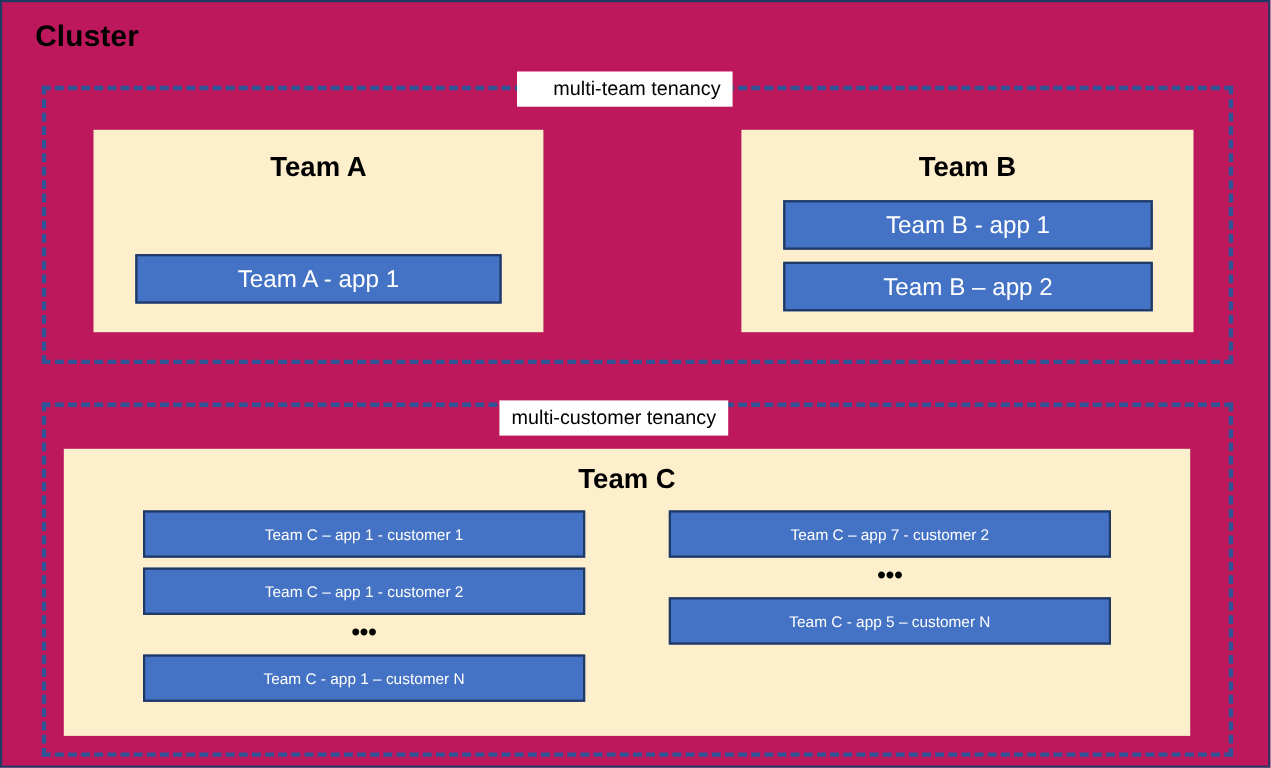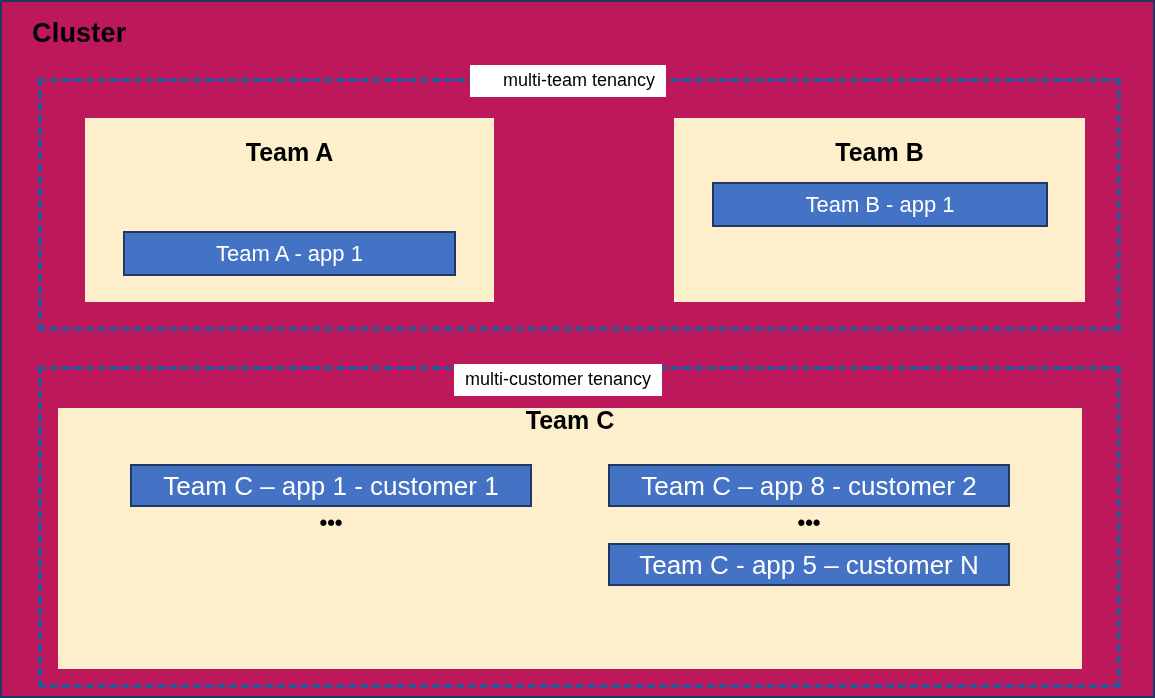--- a/index.html
+++ b/index.html
@@ -98,21 +98,21 @@
 
   .team-title {
     text-align: center;
     font-size: 25px;
     font-weight: bold;
     color: #000000;
     line-height: 1;
   }
   #team-a-box .team-title,
   #team-b-box .team-title { padding-top: 22px; }
-  #team-c-box .team-title { }
+  #team-c-box .team-title { padding-top: 16px; }
 
   
   .app-box {
     box-sizing: border-box;
     background: #4472c4;
     border: 2px solid #1f3864;
     color: #ffffff;
     font-size: 22px;
     line-height: 1;
     display: flex;
@@ -159,21 +159,21 @@
   }
   .team-c-column {
     width: 402px;
     display: flex;
     flex-direction: column;
     gap: 9px;
   }
   .team-c-column .app-box {
     height: 43px;
     width: 100%;
-    font-size: 26px;
+    font-size: 14px;
   }
   .ellipsis-row {
     text-align: center;
     font-size: 22px;
     font-weight: bold;
     color: #000000;
     line-height: 0.6;
     height: 18px;
   }
 </style>
@@ -191,37 +191,40 @@
     <div class="team-title">Team A</div>
     <div id="team-a-apps">
       <div class="app-box">Team A - app 1</div>
     </div>
   </div>
 
   <div id="team-b-box" class="team-box">
     <div class="team-title">Team B</div>
     <div id="team-b-apps">
       <div class="app-box">Team B - app 1</div>
+      <div class="app-box">Team B – app 2</div>
     </div>
   </div>
 
   <div id="zone-multi-customer" class="tenancy-zone"></div>
   <div id="label-multi-customer" class="zone-label">multi-customer tenancy</div>
 
   <div id="team-c-box" class="team-box">
     <div class="team-title">Team C</div>
     <div id="team-c-columns">
 
       <div class="team-c-column">
         <div class="app-box">Team C – app 1 - customer 1</div>
+        <div class="app-box">Team C – app 1 - customer 2</div>
         <div class="ellipsis-row">•••</div>
+        <div class="app-box">Team C - app 1 – customer N</div>
       </div>
 
       <div class="team-c-column">
-        <div class="app-box">Team C – app 8 - customer 2</div>
+        <div class="app-box">Team C – app 7 - customer 2</div>
         <div class="ellipsis-row">•••</div>
         <div class="app-box">Team C - app 5 – customer N</div>
       </div>
 
     </div>
   </div>
 
 </div>
 
 </body></html>

